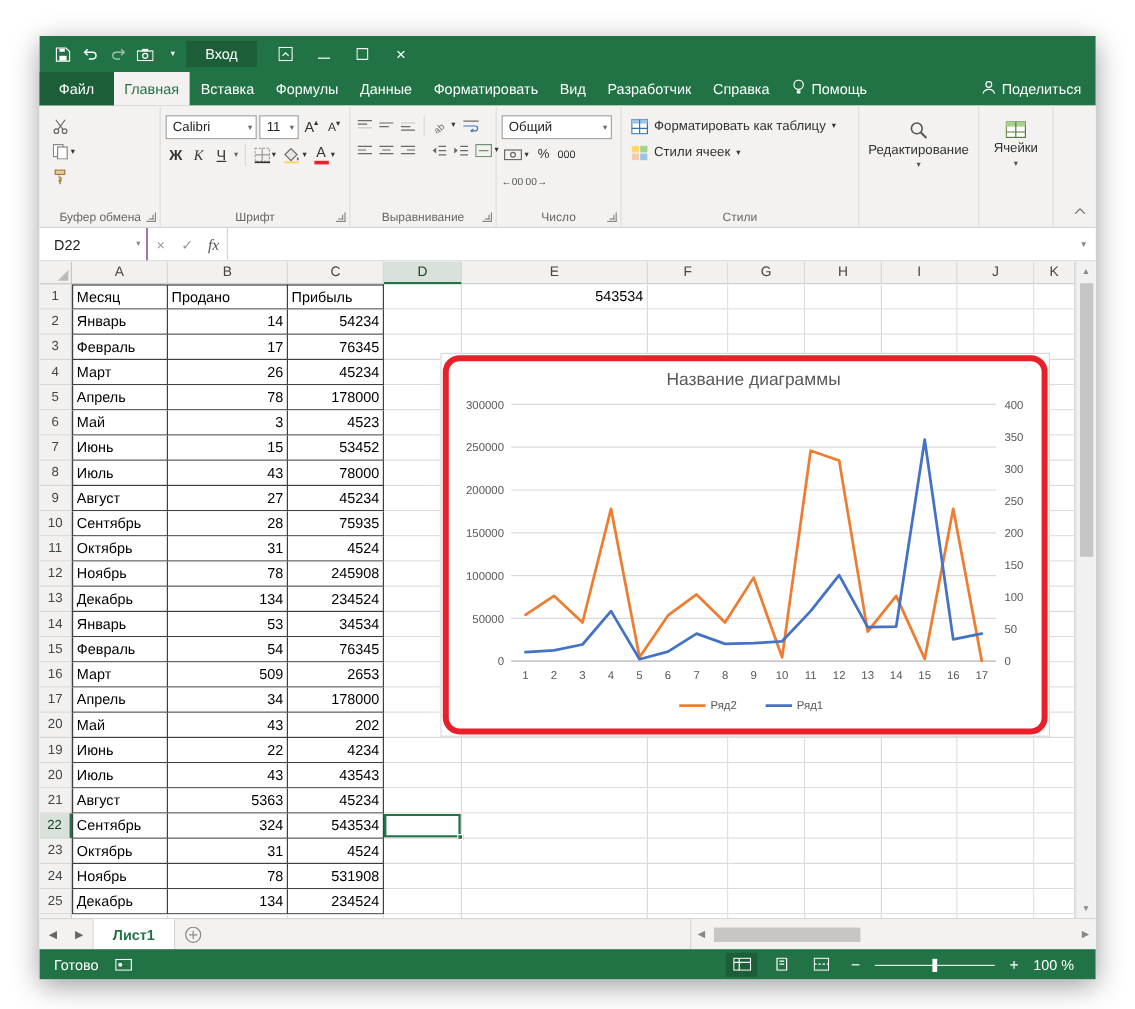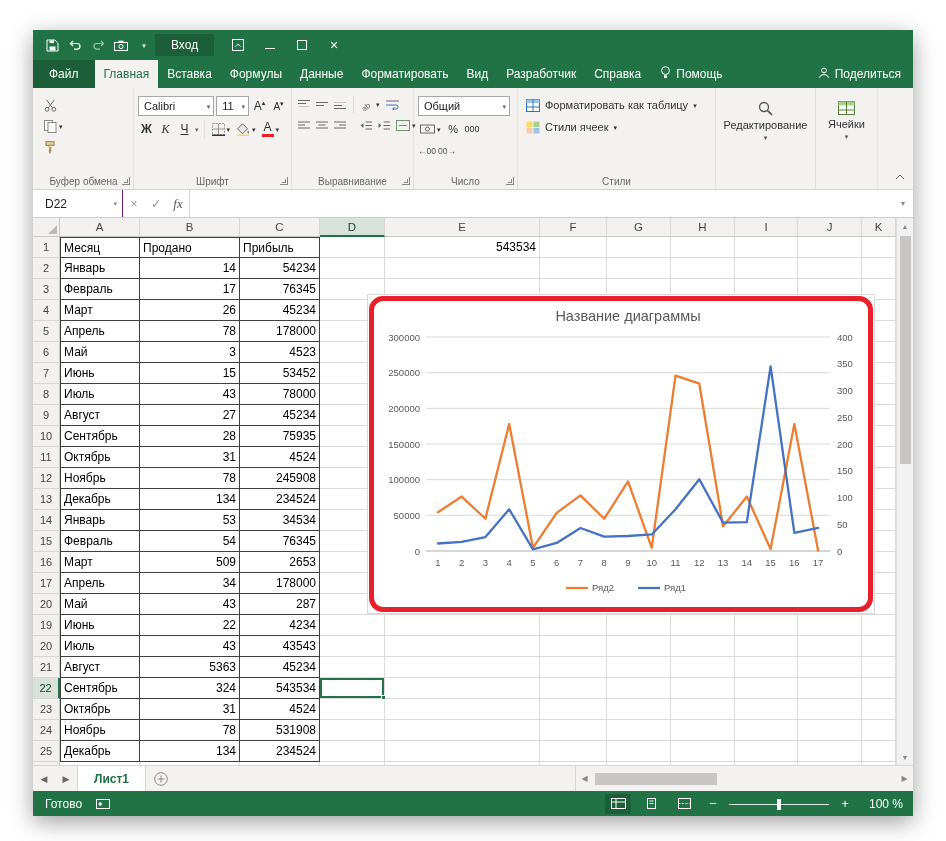--- a/index.html
+++ b/index.html
@@ -120,21 +120,21 @@
   .statusbar { height:25px; background:#217346; color:#fff; display:flex; align-items:center; font-size:12px; flex:0 0 auto; }
   .status-ready { padding:0 10px 0 12px; }
   .macro { width:22px; display:flex; align-items:center; justify-content:center; }
   .sb-right { margin-left:auto; display:flex; align-items:center; gap:7px; padding-right:10px; }
   .vicon { width:26px; height:20px; display:flex; align-items:center; justify-content:center; }
   .vicon.active { background:#1b5e38; }
   .zbtn { width:18px; text-align:center; font-size:13px; }
   .zoomslider { width:100px; height:18px; position:relative; }
   .ztrack { position:absolute; left:0; right:0; top:9px; height:1px; background:rgba(255,255,255,.85); }
   .zthumb { position:absolute; left:48px; top:4px; width:4px; height:11px; background:#fff; }
-  .zoomlevel { min-width:42px; text-align:right; }
+  .zoomlevel { min-width:42px; }
 </style>
 </head>
 <body>
 
 <div class="window">
 
   <div class="titlebar">
     <div class="qat">
       <span class="qat-btn">
         <svg width="13" height="13" viewBox="0 0 13 13">
@@ -733,21 +733,21 @@
           <div class="cell" style="width: 64px;"></div>
           <div class="cell" style="width: 64px;"></div>
           <div class="cell" style="width: 63px;"></div>
           <div class="cell" style="width: 64px;"></div>
           <div class="cell" style="width: 34px;"></div>
         </div>
         <div class="grow">
           <div class="rowhdr">20</div>
           <div class="cell tb tb-left" style="width: 80px;">Май</div>
           <div class="cell num tb" style="width: 100px;">43</div>
-          <div class="cell num tb" style="width: 80px;">287</div>
+          <div class="cell num tb" style="width: 80px;">202</div>
           <div class="cell" style="width: 65px;"></div>
           <div class="cell" style="width: 155px;"></div>
           <div class="cell" style="width: 67px;"></div>
           <div class="cell" style="width: 64px;"></div>
           <div class="cell" style="width: 64px;"></div>
           <div class="cell" style="width: 63px;"></div>
           <div class="cell" style="width: 64px;"></div>
           <div class="cell" style="width: 34px;"></div>
         </div>
         <div class="grow">

